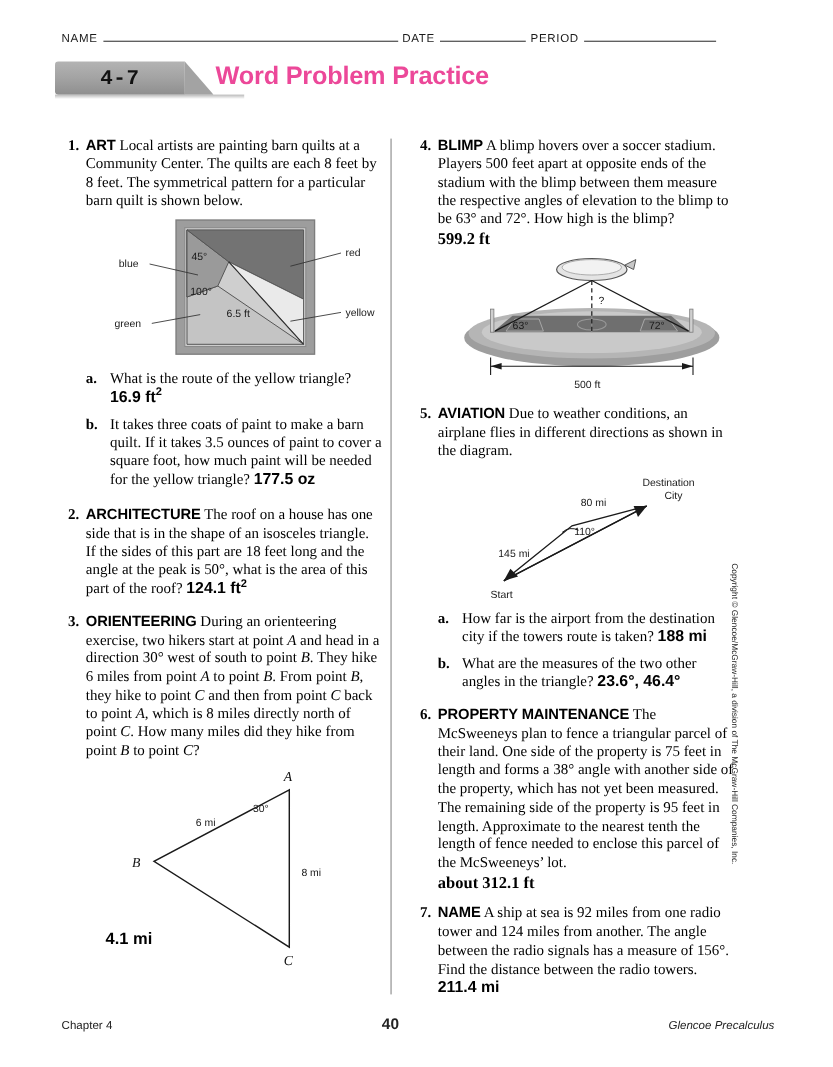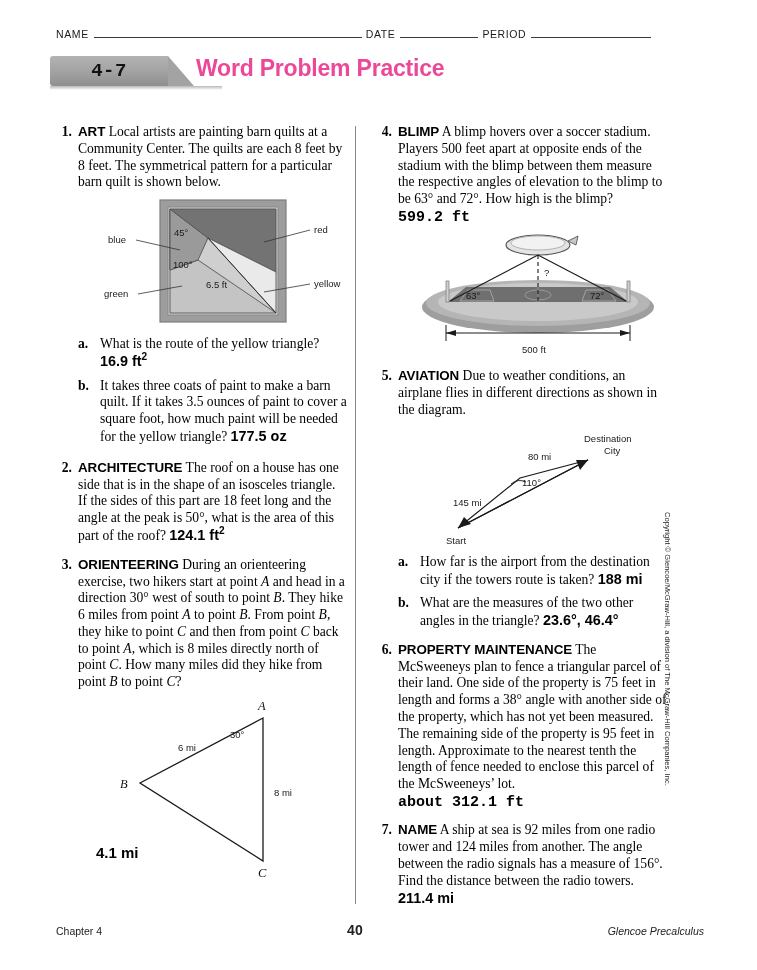--- a/index.html
+++ b/index.html
@@ -85,21 +85,21 @@
   .topic {
     font-family: "Liberation Sans", sans-serif;
     font-weight: bold; font-size: 13.4px; letter-spacing: -0.1px;
   }
   .ital { font-style: italic; }
   .ans {
     font-family: "Liberation Sans", sans-serif;
     font-weight: bold; font-size: 14.4px; white-space: nowrap;
   }
   .ans-block {
-    font-family: Liberation Mono, monospace;
+    font-family: Liberation Serif, serif;
     font-weight: bold; font-size: 15px; margin-top: 1px;
   }
   .sub { position: relative; margin-top: 7px; }
   .sub .slabel {
     position: absolute; left: 0; top: 0; width: 16px;
     font-weight: bold; text-align: left;
   }
   .sub .sbody { margin-left: 22px; }
   sup { font-size: 70%; vertical-align: super; line-height: 0; }
 

